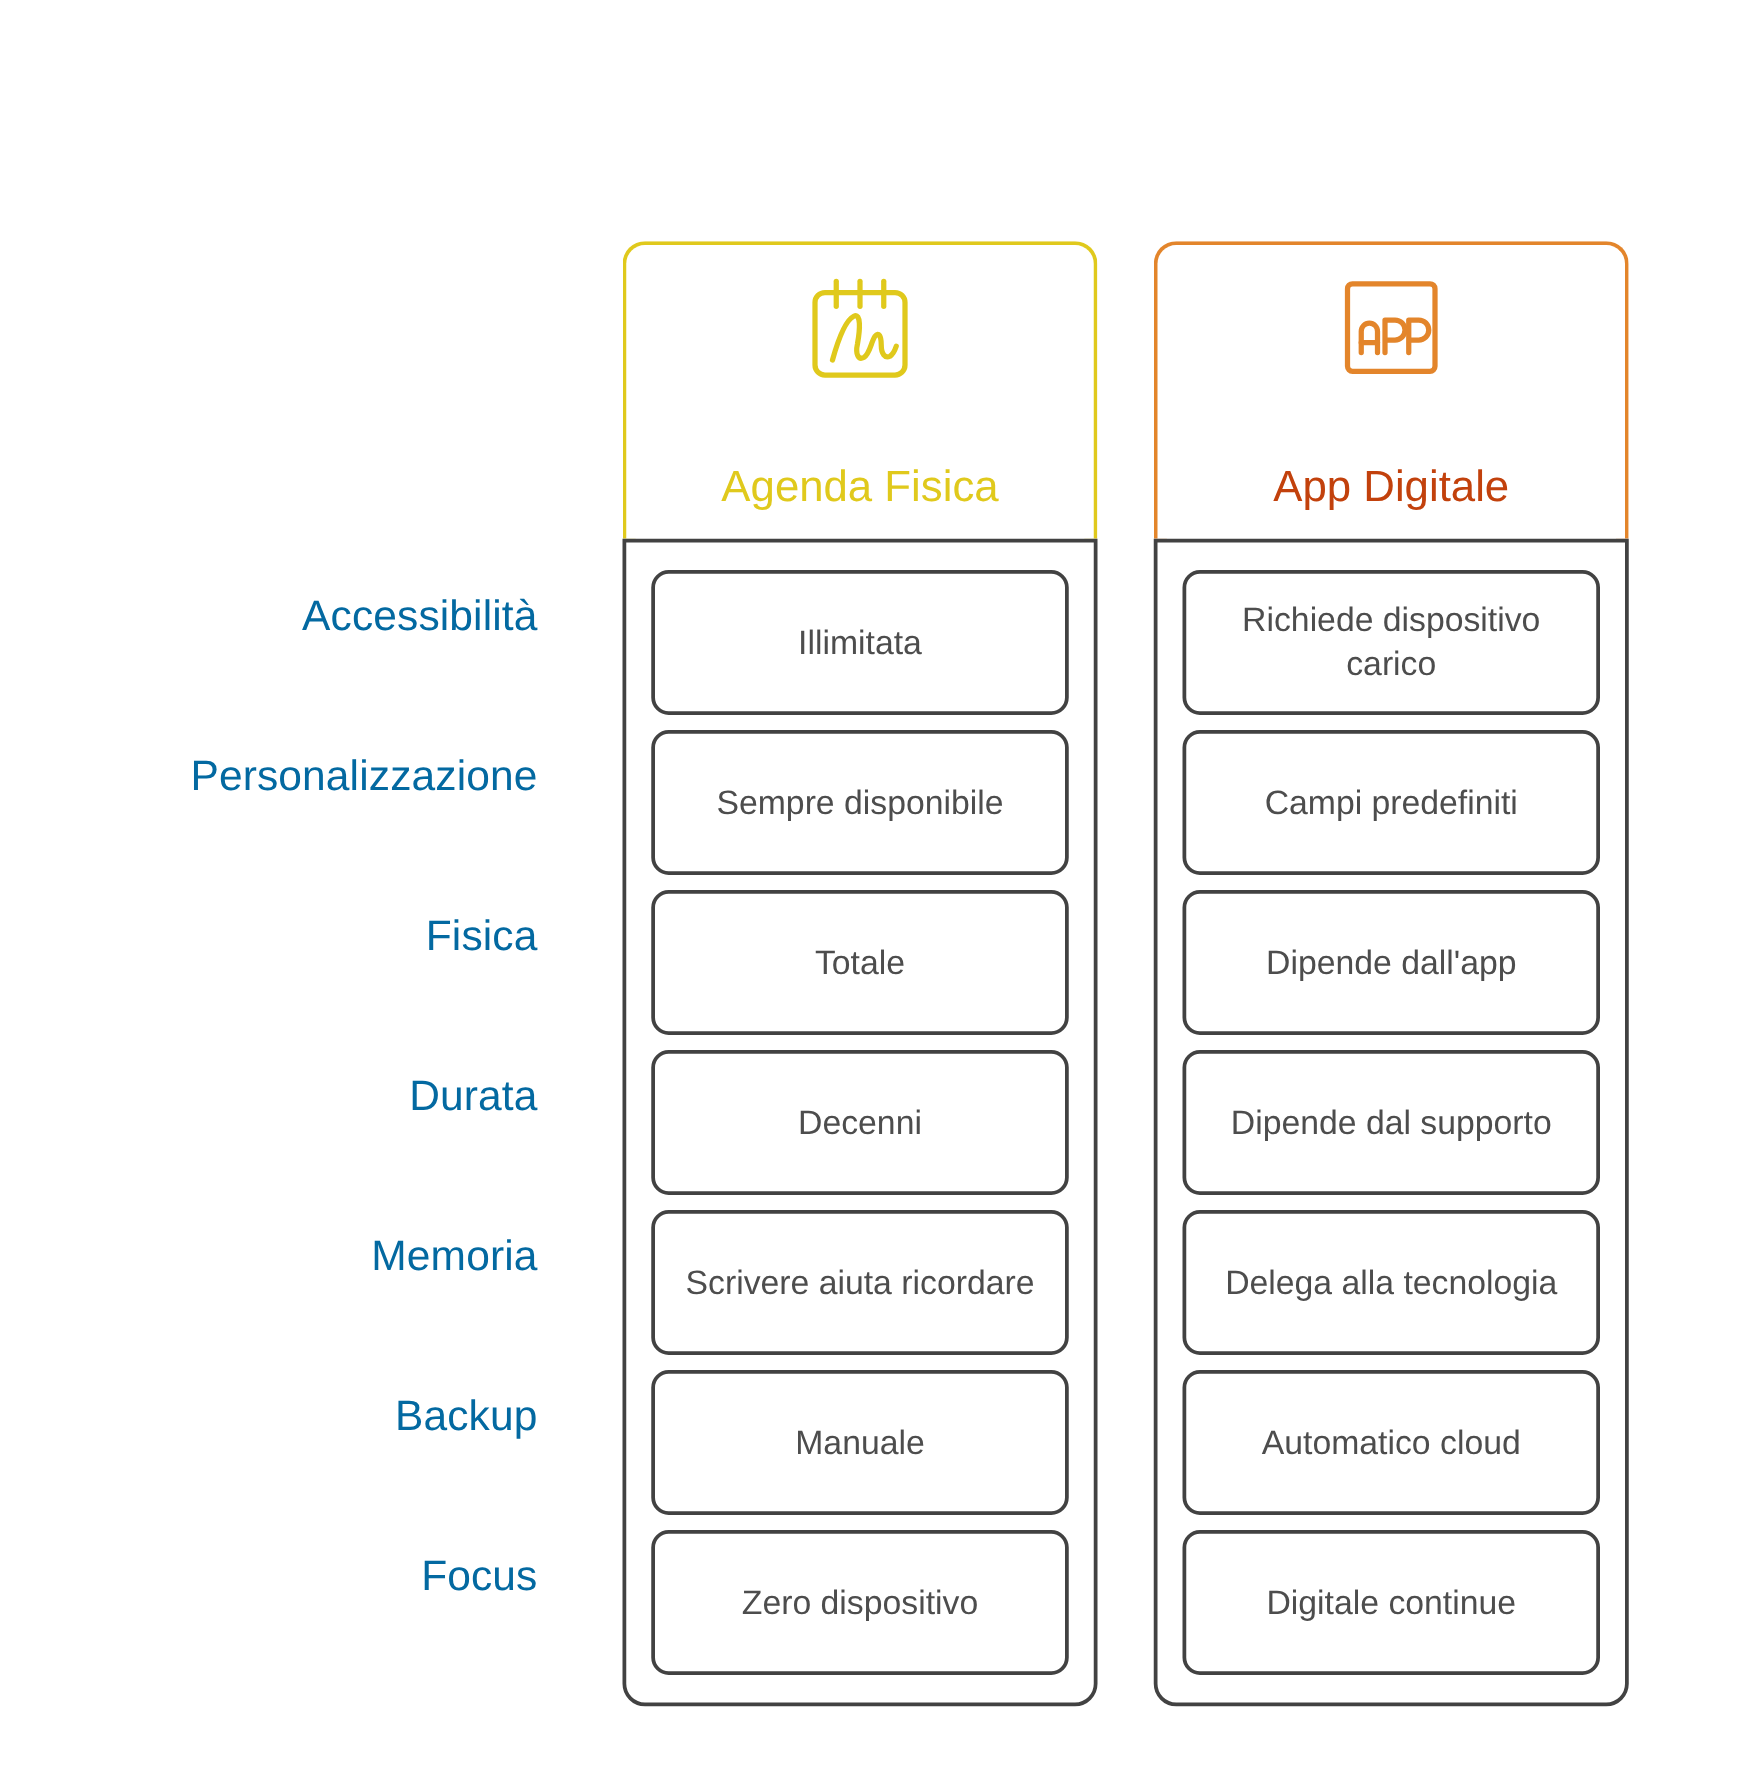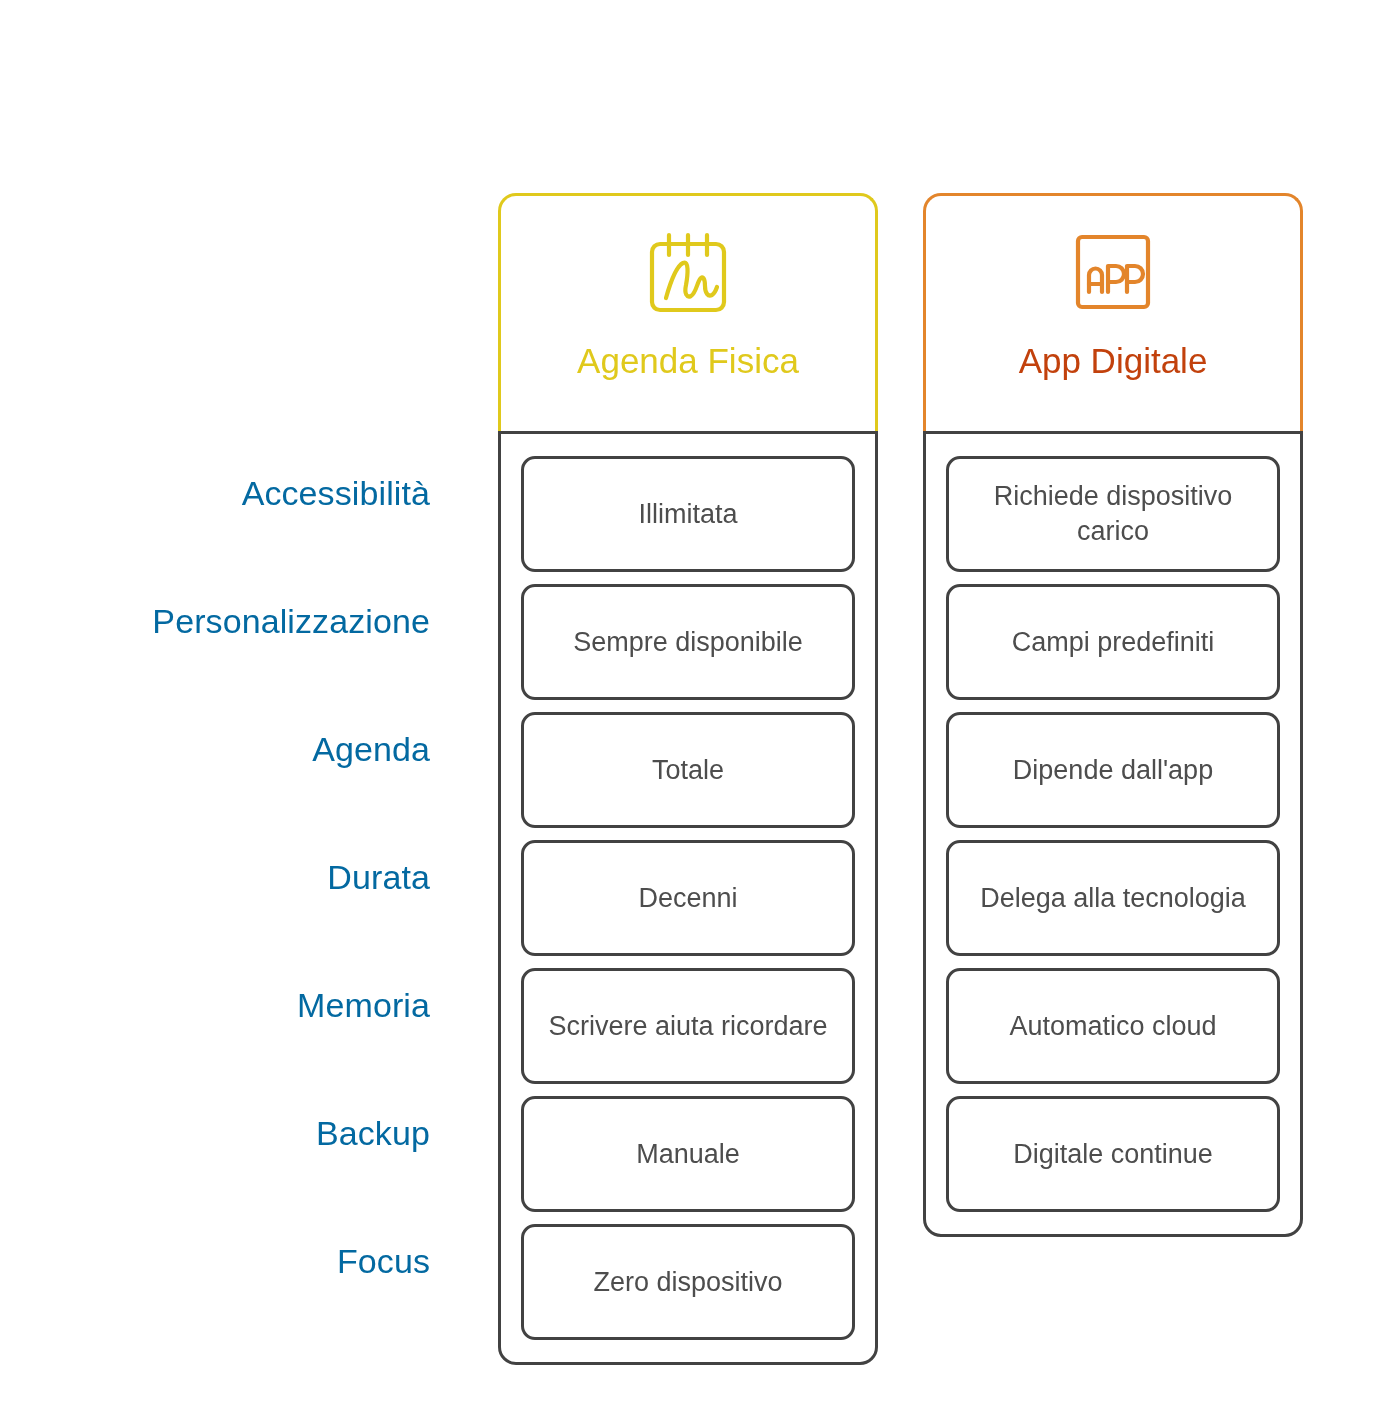--- a/index.html
+++ b/index.html
@@ -55,21 +55,22 @@
     position: relative;
     height: 238px;
     box-sizing: border-box;
     border: 3px solid #e0c91c;
     border-bottom: none;
     border-radius: 18px 18px 0 0;
     display: flex;
     flex-direction: column;
     align-items: center;
     justify-content: flex-start;
-    padding-top: 32px;
+    padding-top: 22px;
+    gap: 39px;
   }
   .col-right .col-header { border-color: #e3852b; }
 
   .col-icon {
     width: 92px;
     height: 92px;
     display: block;
   }
 
   .col-title {
@@ -111,21 +112,21 @@
   .cell:last-child { margin-bottom: 0; }
 </style>
 </head>
 <body>
 
 <div class="comparison-root">
 
   <div class="label-col">
     <div class="row-label">Accessibilità</div>
     <div class="row-label">Personalizzazione</div>
-    <div class="row-label">Agenda</div>
+    <div class="row-label">Fisica</div>
     <div class="row-label">Durata</div>
     <div class="row-label">Memoria</div>
     <div class="row-label">Backup</div>
     <div class="row-label">Focus</div>
   </div>
 
   <div class="col col-left">
     <div class="col-header">
       <span class="col-icon">
         <svg viewBox="0 0 92 92" width="92" height="92" fill="none" stroke="#e0c91c" stroke-width="4.2" stroke-linecap="round" stroke-linejoin="round">
@@ -163,19 +164,20 @@
 
           <path d="M60 64 L60 38 L68 38 A8 8 0 0 1 68 54 L60 54"></path>
         </svg>
       </span>
       <div class="col-title">App Digitale</div>
     </div>
     <div class="col-body">
       <div class="cell">Richiede dispositivo carico</div>
       <div class="cell">Campi predefiniti</div>
       <div class="cell">Dipende dall'app</div>
+      <div class="cell">Dipende dal supporto</div>
       <div class="cell">Delega alla tecnologia</div>
       <div class="cell">Automatico cloud</div>
       <div class="cell">Digitale continue</div>
     </div>
   </div>
 
 </div>
 
 </body></html>

